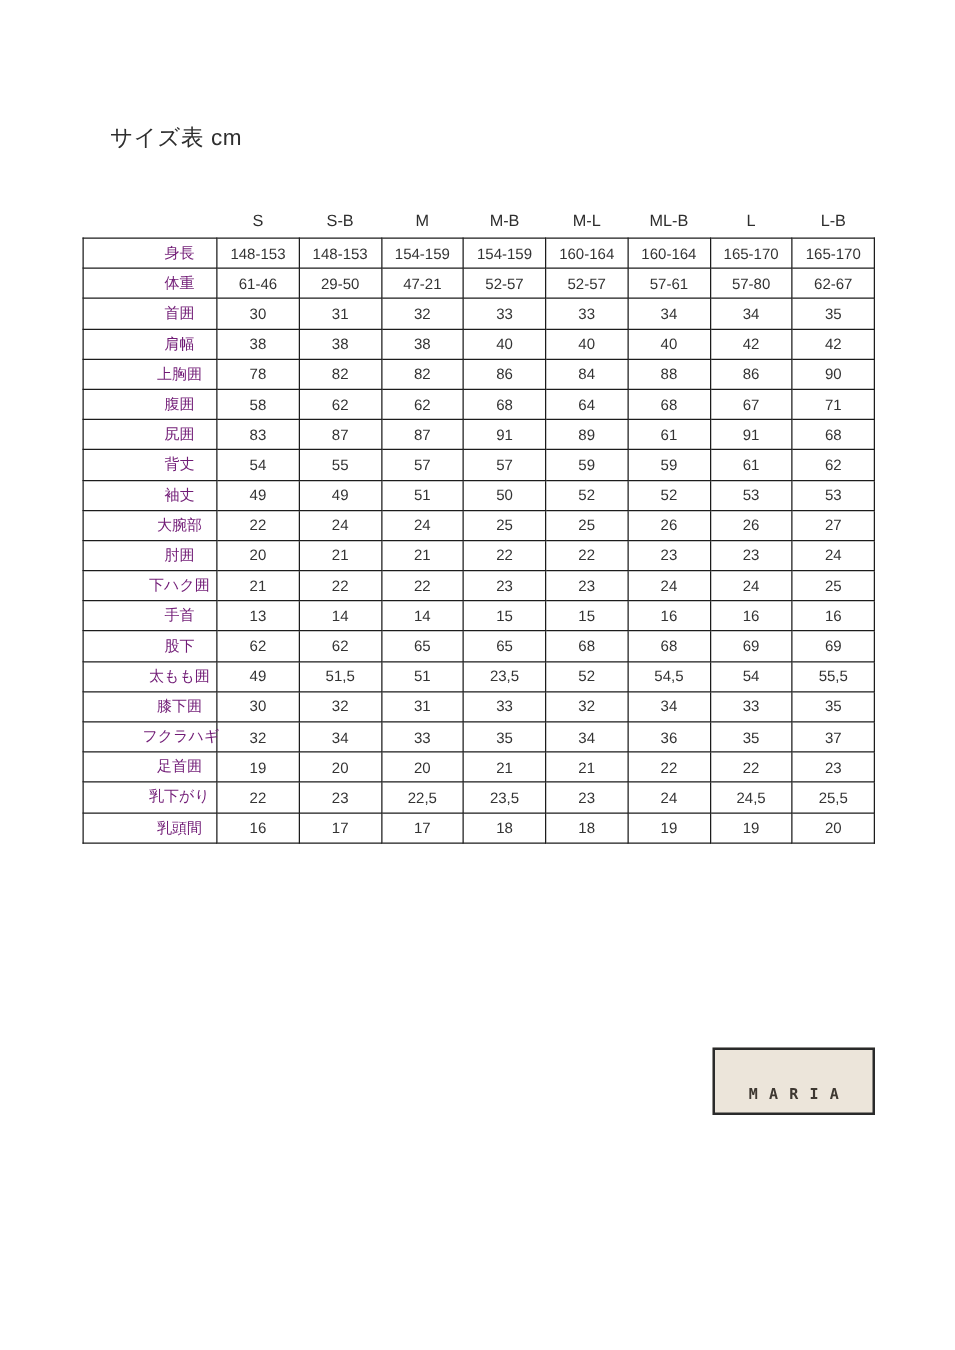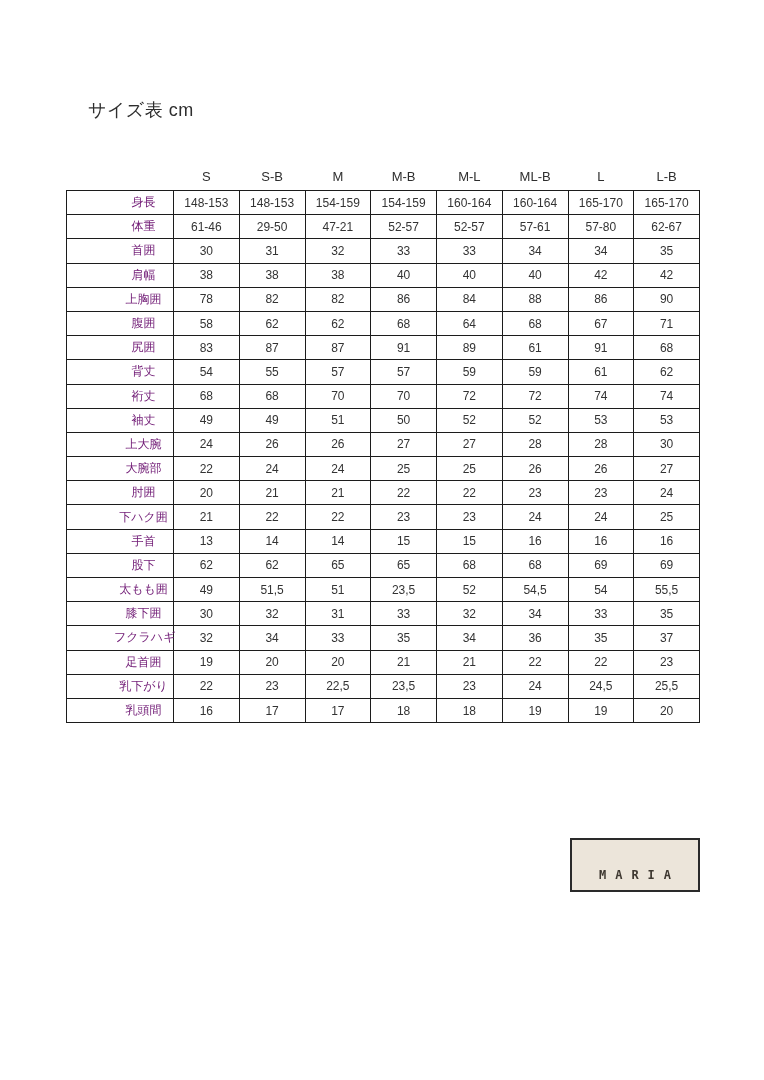--- a/index.html
+++ b/index.html
@@ -190,53 +190,31 @@
           <td>54</td>
           <td>55</td>
           <td>57</td>
           <td>57</td>
           <td>59</td>
           <td>59</td>
           <td>61</td>
           <td>62</td>
         </tr>
         <tr>
-          <th class="row-label">裄丈</th>
-          <td>68</td>
-          <td>68</td>
-          <td>70</td>
-          <td>70</td>
-          <td>72</td>
-          <td>72</td>
-          <td>74</td>
-          <td>74</td>
-        </tr>
-        <tr>
           <th class="row-label">袖丈</th>
           <td>49</td>
           <td>49</td>
           <td>51</td>
           <td>50</td>
           <td>52</td>
           <td>52</td>
           <td>53</td>
           <td>53</td>
         </tr>
         <tr>
-          <th class="row-label">上大腕</th>
-          <td>24</td>
-          <td>26</td>
-          <td>26</td>
-          <td>27</td>
-          <td>27</td>
-          <td>28</td>
-          <td>28</td>
-          <td>30</td>
-        </tr>
-        <tr>
           <th class="row-label">大腕部</th>
           <td>22</td>
           <td>24</td>
           <td>24</td>
           <td>25</td>
           <td>25</td>
           <td>26</td>
           <td>26</td>
           <td>27</td>
         </tr>

